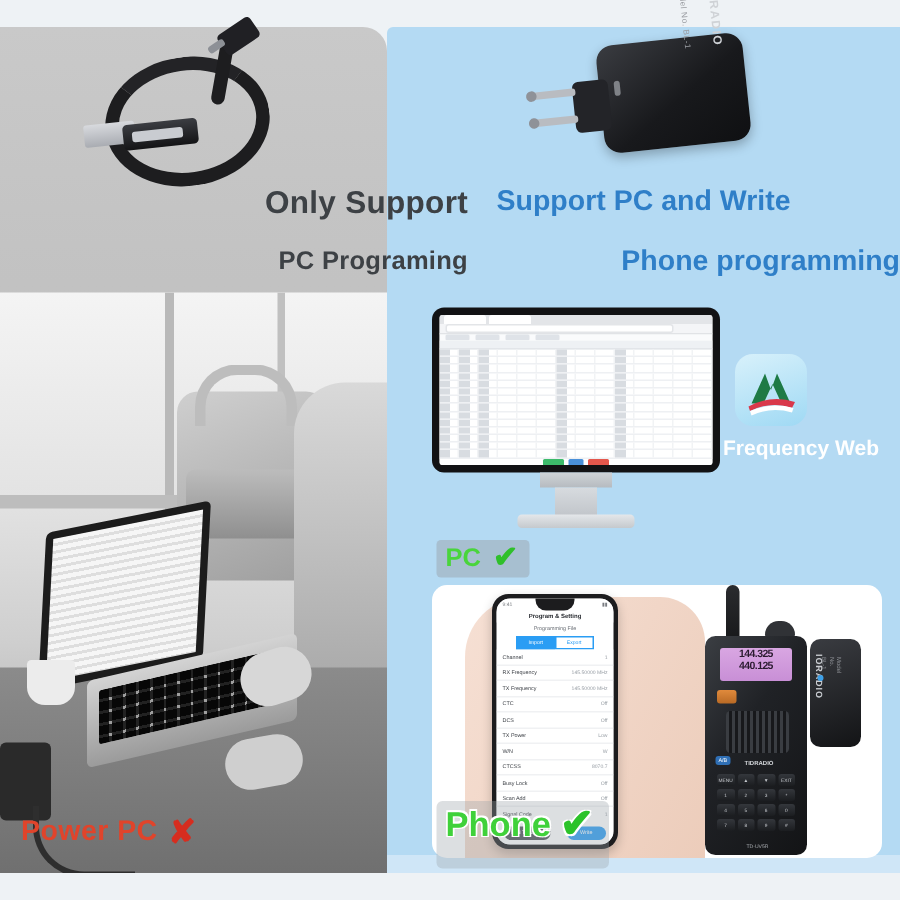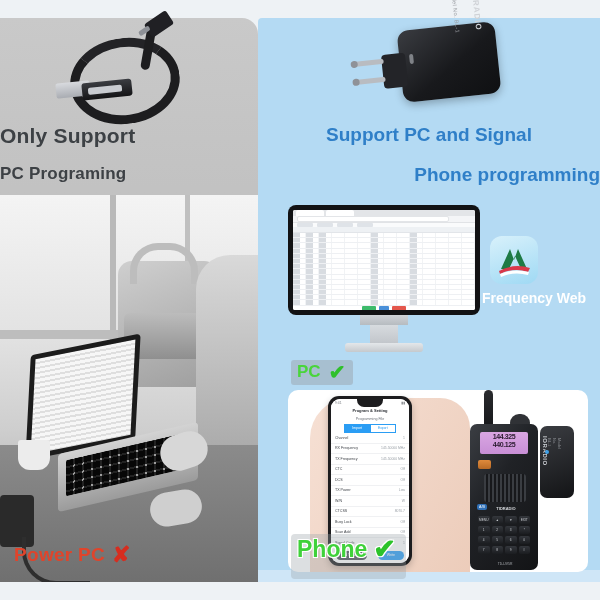--- a/index.html
+++ b/index.html
@@ -20,21 +20,21 @@
     position:absolute;left:258px;top:18px;width:342px;height:564px;
     background:#b4daf3;
     border-top-left-radius:4px;
   }
   .panel-right:after{
     content:"";position:absolute;left:0;right:0;bottom:0;height:12px;background:#cfe6f7;
   }
 
   
   .h-left{
-    position:absolute;left:0;width:312px;text-align:left;
+    position:absolute;left:0;width:312px;text-align:right;
     color:#3d4145;font-weight:bold;letter-spacing:.2px;
   }
   .h-left.l1{top:124px;font-size:21px;}
   .h-left.l2{top:164px;font-size:17px;}
   .h-right{
     position:absolute;left:258px;width:342px;text-align:center;
     color:#2f7fc8;font-weight:bold;
   }
   .h-right.l1{top:124px;font-size:19px;}
   .h-right.l2{top:164px;font-size:19px;text-align:right;}
@@ -331,21 +331,21 @@
     <div class="adapter-led"></div>
     <div class="adapter-neck"></div>
     <div class="kpin a">
         <span class="tip"></span>
       </div>
     <div class="kpin b">
         <span class="tip"></span>
       </div>
   </div>
 
-  <div class="h-right l1">Support PC and Signal</div>
+  <div class="h-right l1">Support PC and Write</div>
   <div class="h-right l2">Phone programming</div>
 
   <div class="photo-left">
     <div class="pl-window"></div>
     <div class="pl-window2"></div>
     <div class="pl-sill"></div>
     <div class="pl-bag"></div>
     <div class="pl-person"></div>
     <div class="pl-table"></div>
     <div class="pl-laptop-screen"></div>

